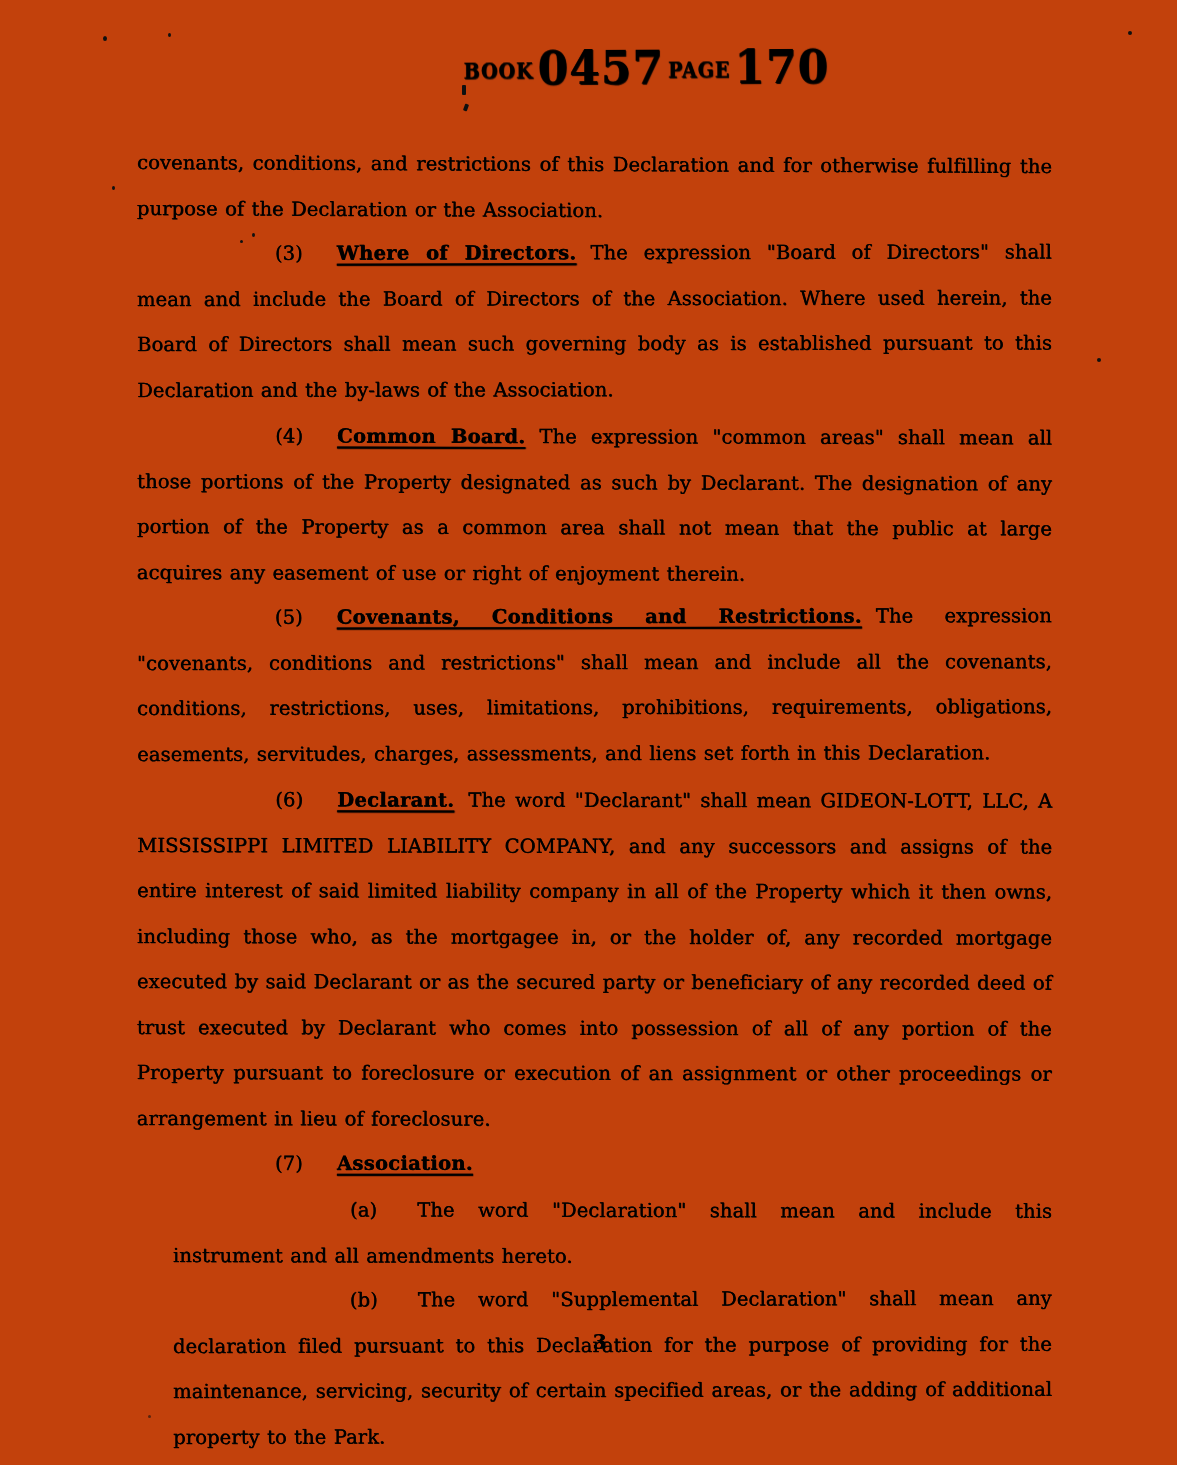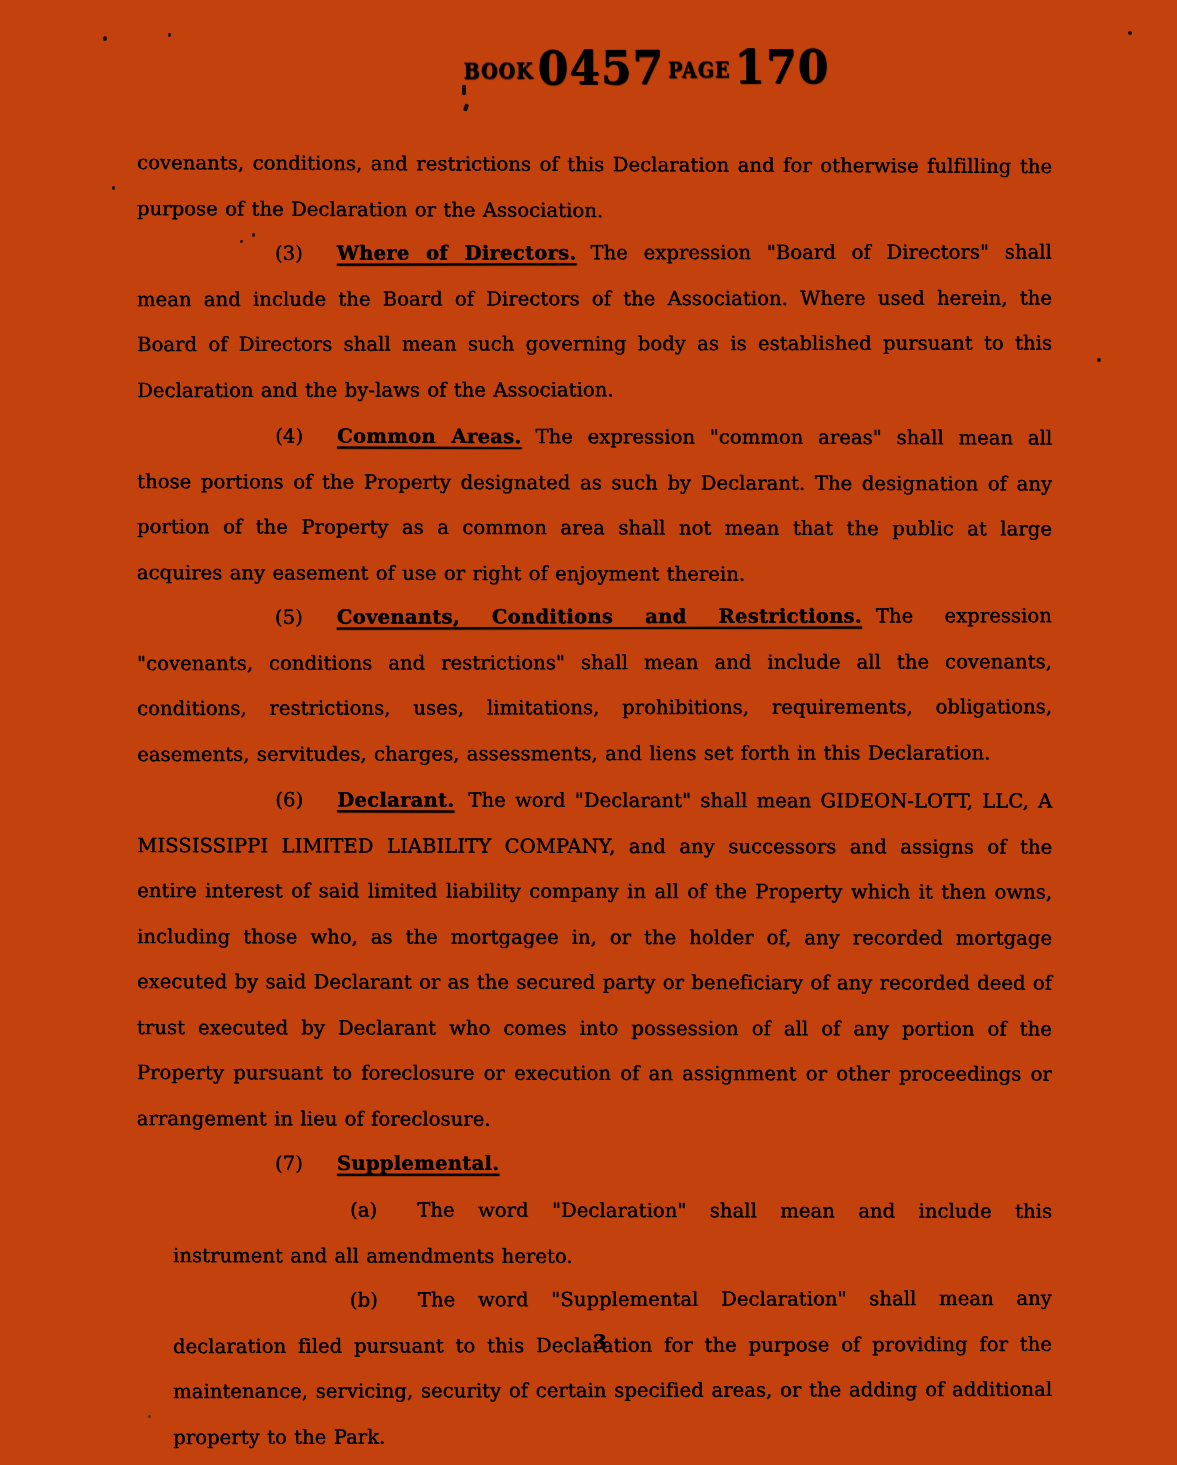--- a/index.html
+++ b/index.html
@@ -121,27 +121,27 @@
   <div class="stamp ink">
     <span class="lbl">BOOK</span><span class="big">0457</span><span class="lbl">PAGE</span><span class="big">170</span>
   </div>
 
   <div class="content ink">
 
     <p class="intro"><span>covenants, conditions, and restrictions of this Declaration and for otherwise fulfilling the purpose of the Declaration or the Association.</span></p>
 
     <p class="numbered it3"><span class="num">(3)</span><span class="heading">Where of Directors.</span><span>The expression "Board of Directors" shall mean and include the Board of Directors of the Association.  Where used herein, the Board of Directors shall mean such governing body as is established pursuant to this Declaration and the by-laws of the Association.</span></p>
 
-    <p class="numbered it4"><span class="num">(4)</span><span class="heading">Common Areas.</span><span>The expression "common areas" shall mean all those portions of the Property designated as such by Declarant.  The designation of any portion of the Property as a common area shall not mean that the public at large acquires any easement of use or right of enjoyment therein.</span></p>
+    <p class="numbered it4"><span class="num">(4)</span><span class="heading">Common Board.</span><span>The expression "common areas" shall mean all those portions of the Property designated as such by Declarant.  The designation of any portion of the Property as a common area shall not mean that the public at large acquires any easement of use or right of enjoyment therein.</span></p>
 
     <p class="numbered it5"><span class="num">(5)</span><span class="heading">Covenants, Conditions and Restrictions.</span><span>The expression "covenants, conditions and restrictions" shall mean and include all the covenants, conditions, restrictions, uses, limitations, prohibitions, requirements, obligations, easements, servitudes, charges, assessments, and liens set forth in this Declaration.</span></p>
 
     <p class="numbered it6"><span class="num">(6)</span><span class="heading">Declarant.</span><span>The word "Declarant" shall mean GIDEON-LOTT, LLC, A MISSISSIPPI LIMITED LIABILITY COMPANY, and any successors and assigns of the entire interest of said limited liability company in all of the Property which it then owns, including those who, as the mortgagee in, or the holder of, any recorded mortgage executed by said Declarant or as the secured party or beneficiary of any recorded deed of trust executed by Declarant who comes into possession of all of any portion of the Property pursuant to foreclosure or execution of an assignment or other proceedings or arrangement in lieu of foreclosure.</span></p>
 
-    <p class="numbered it7"><span class="num">(7)</span><span class="heading">Supplemental.</span></p>
+    <p class="numbered it7"><span class="num">(7)</span><span class="heading">Association.</span></p>
 
     <p class="sub suba"><span class="sublabel">(a)</span><span>The word "Declaration" shall mean and include this instrument and all amendments hereto.</span></p>
 
     <p class="sub subb"><span class="sublabel">(b)</span><span>The word "Supplemental Declaration" shall mean any declaration filed pursuant to this Declaration for the purpose of providing for the maintenance, servicing, security of certain specified areas, or the adding of additional property to the Park.</span></p>
 
     <p class="numbered it8"><span class="num">(8)</span></p>
 
   </div>
 
   <div class="page-footer-num ink">3</div>

